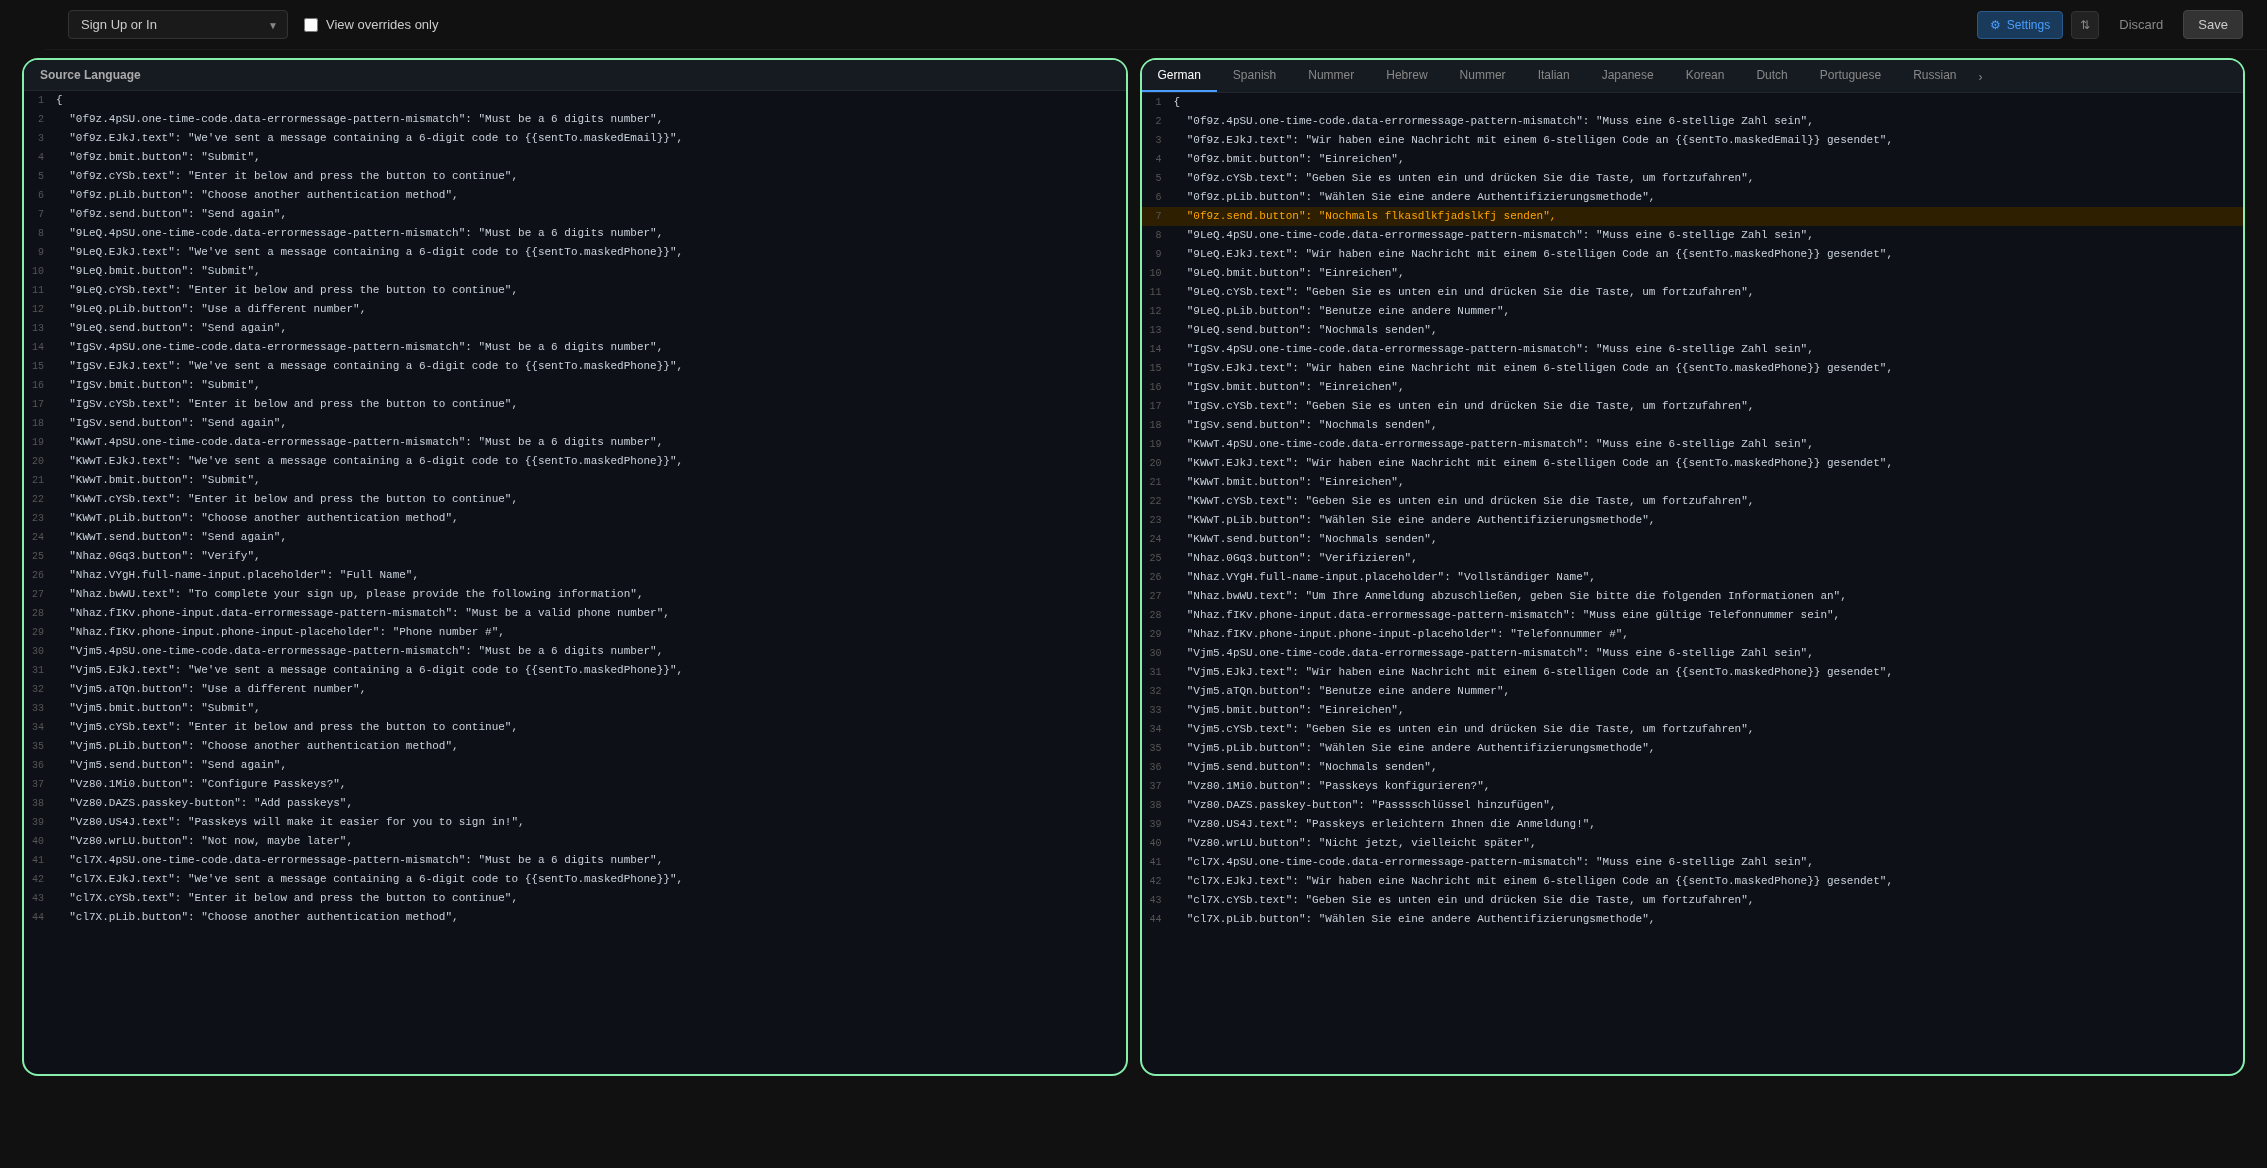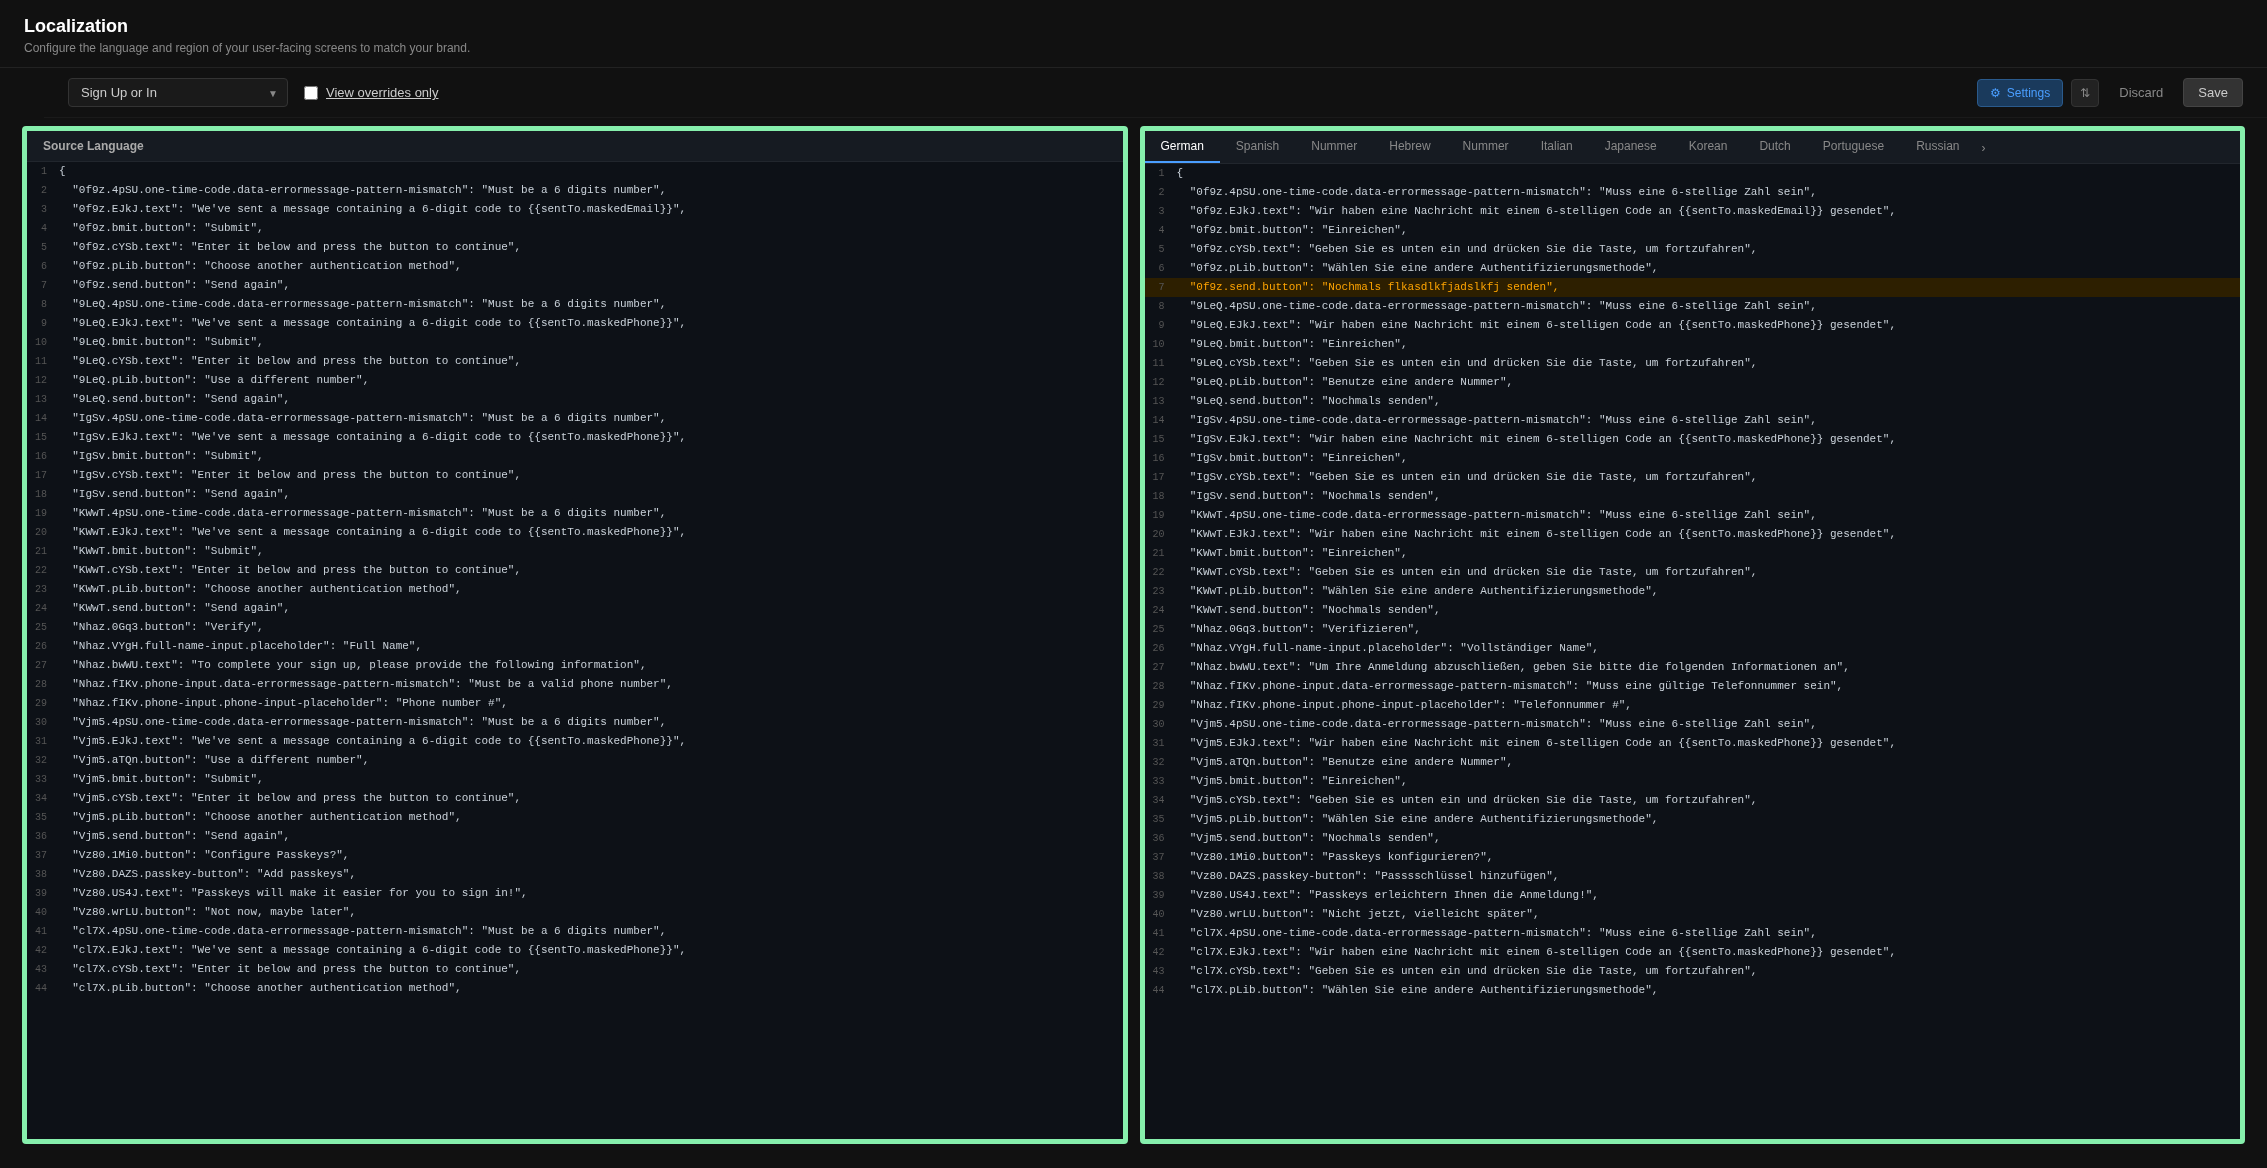--- a/index.html
+++ b/index.html
@@ -55,21 +55,20 @@
       color: #888;
       pointer-events: none;
       font-size: 10px;
     }
     .checkbox-wrapper {
       display: flex;
       align-items: center;
       gap: 8px;
       color: #ccc;
       font-size: 13px;
-      text-decoration: underline;
     }
     .checkbox-wrapper input[type="checkbox"] {
       width: 14px;
       height: 14px;
       accent-color: #555;
     }
     .toolbar-right {
       margin-left: auto;
       display: flex;
       align-items: center;
@@ -117,22 +116,22 @@
       display: flex;
       height: calc(100vh - 110px);
       gap: 0;
       padding: 0 16px 16px;
     }
     .panel {
       flex: 1;
       display: flex;
       flex-direction: column;
       background: #0d1117;
-      border: 5px solid #86efac;
-      border-radius: 4px;
+      border: 2px solid #86efac;
+      border-radius: 16px;
       overflow: hidden;
       margin: 8px 6px 16px;
     }
     .panel-header {
       background: #161b22;
       padding: 8px 16px;
       border-bottom: 1px solid #21262d;
       font-size: 12px;
       font-weight: 600;
       color: #aaa;
@@ -203,24 +202,20 @@
       cursor: pointer;
       background: #161b22;
       border: none;
       font-size: 12px;
     }
   </style>
 </head>
 <body>
 
 <div>
-  <div class="header">
-    <div class="header-title">Localization</div>
-    <div class="header-subtitle">Configure the language and region of your user-facing screens to match your brand.</div>
-  </div>
 
   <div class="toolbar">
     <div class="dropdown-wrapper">
       <select class="dropdown">
       <option>Sign Up or In</option><option>Sign In</option><option>Sign Up</option></select>
       <span class="dropdown-arrow">▼</span>
     </div>
     <div class="checkbox-wrapper">
       <input type="checkbox" style="">
       <span>View overrides only</span>

